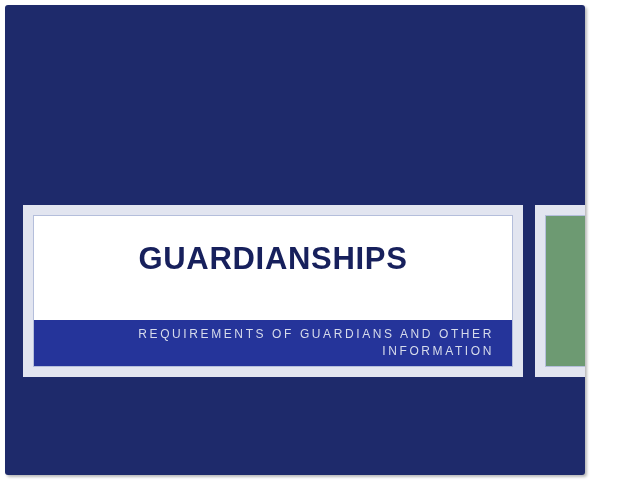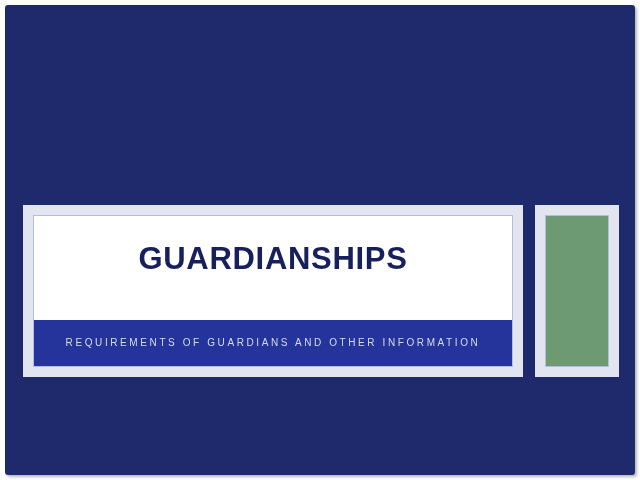--- a/index.html
+++ b/index.html
@@ -13,21 +13,21 @@
     height: 480px;
     overflow: hidden;
     font-family: "Liberation Sans", sans-serif;
   }
 
   
   .slide {
     position: absolute;
     left: 5px;
     top: 5px;
-    width: 630px;
+    width: 580px;
     height: 470px;
     background: #1e2a6b;
     border-radius: 3px;
     box-shadow: 2px 2px 3px rgba(0,0,0,0.28);
     overflow: hidden;
   }
 
   
   .title-group {
     position: absolute;
@@ -74,24 +74,24 @@
 
   .subtitle-band {
     flex: 0 0 46px;
     background: #25349a;
     display: flex;
     align-items: center;
     justify-content: center;
   }
   .subtitle-text {
     color: #d6dbeb;
-    font-size: 10px;
+    font-size: 12px;
     font-weight: normal;
     letter-spacing: 2.6px;
-    text-align: center;
+    text-align: right;
     line-height: 1.45;
     padding: 0 18px;
     text-transform: uppercase;
   }
 
   
   .accent-group {
     position: absolute;
     left: 530px;
     top: 200px;

